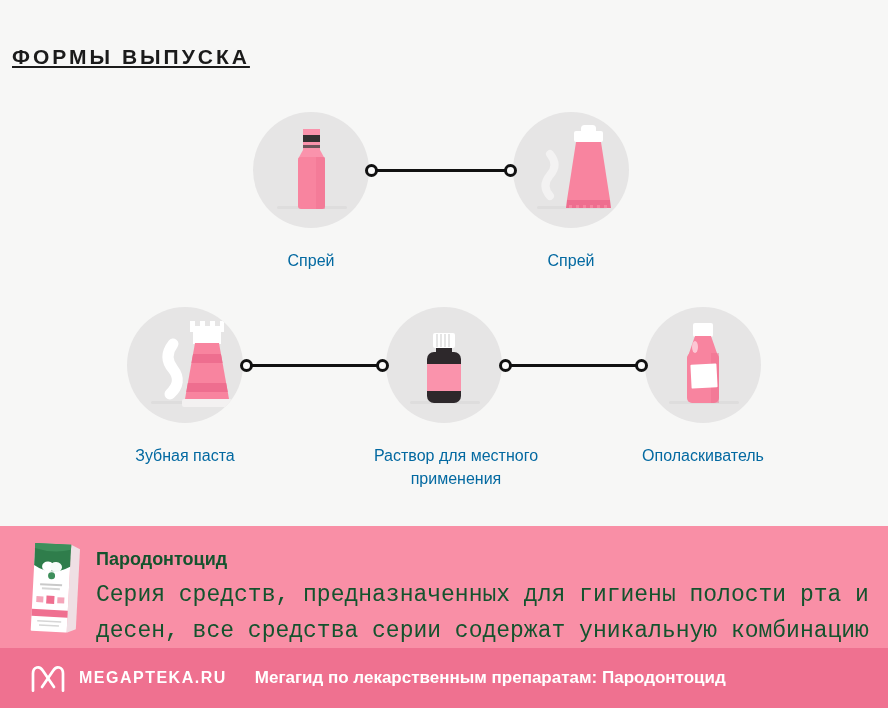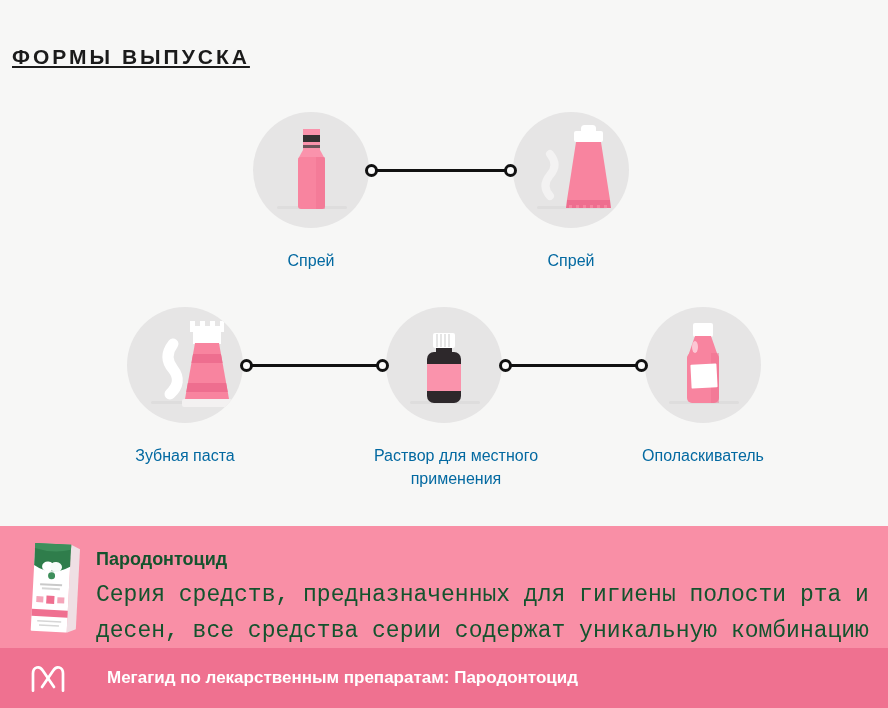--- a/index.html
+++ b/index.html
@@ -188,16 +188,17 @@
     </div>
   </div>
 
   <div class="footer">
     <svg class="logo" width="36" height="30" viewBox="0 0 48 40">
       <g stroke="#ffffff" stroke-width="3.6" fill="none" stroke-linecap="round">
         <path d="M4,37 L4,14 C4,5 13,3 17,10 L32,32"></path>
         <path d="M44,37 L44,14 C44,5 35,3 31,10 L16,32"></path>
       </g>
     </svg>
+    <span class="brand">MEGAPTEKA.RU</span>
     <span class="tagline">Мегагид по лекарственным препаратам: Пародонтоцид</span>
   </div>
 
 </div>
 
 </body></html>

